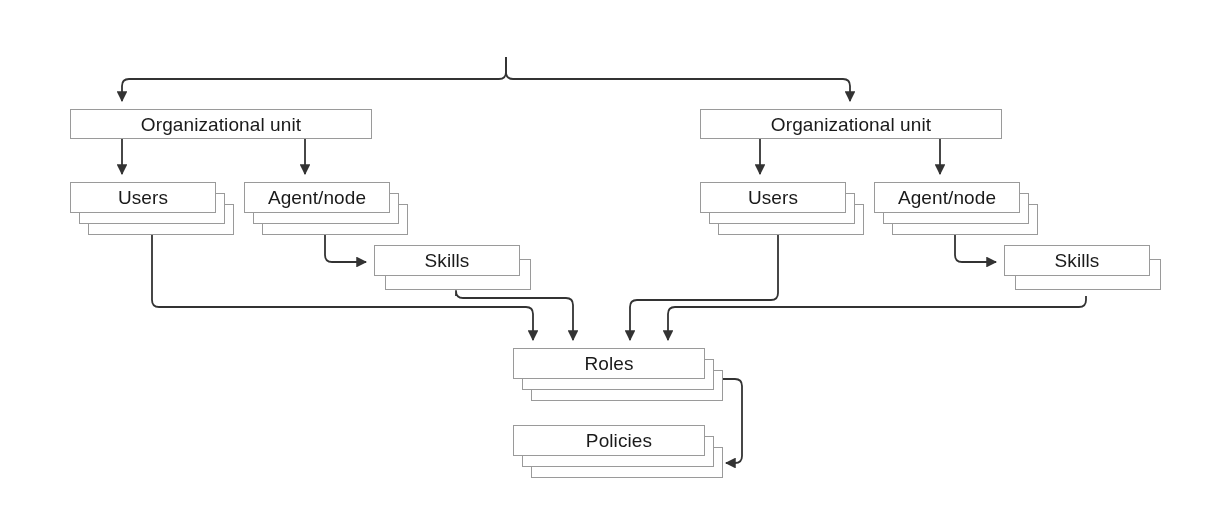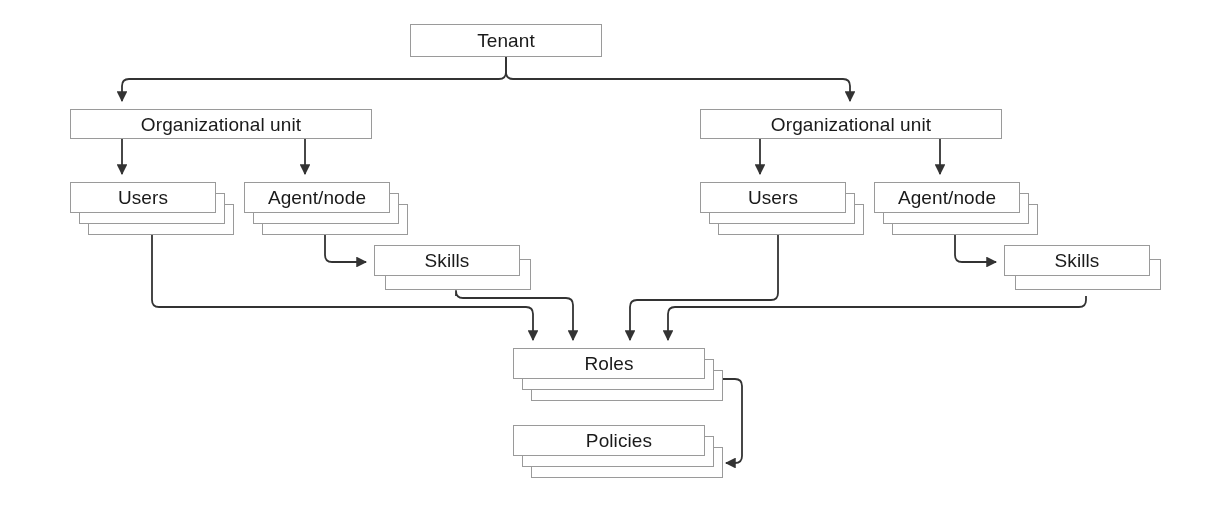--- a/index.html
+++ b/index.html
@@ -82,25 +82,20 @@
       <path d="M 456 296 L 456 291 Q 456 298 463 298 L 566 298 Q 573 298 573 305 L 573 340" marker-end="url(#arrow)"></path>
 
       <path d="M 778 233 L 778 293 Q 778 300 771 300 L 637 300 Q 630 300 630 307 L 630 340" marker-end="url(#arrow)"></path>
 
       <path d="M 1086 296 L 1086 300 Q 1086 307 1079 307 L 675 307 Q 668 307 668 314 L 668 340" marker-end="url(#arrow)"></path>
 
       <path d="M 721 379 L 735 379 Q 742 379 742 386 L 742 456 Q 742 463 735 463 L 726 463" marker-end="url(#arrow)"></path>
     </g>
   </svg>
 
-  <div class="node" style="left:410px; top:24px; width:192px; height:33px;">
-    <div class="node-top" style="width:192px; height:33px;">
-      <span class="node-label">Tenant</span>
-    </div>
-  </div>
 
   <div class="node" style="left:70px; top:109px; width:302px; height:30px;">
     <div class="node-top" style="width:302px; height:30px;">
       <span class="node-label">Organizational unit</span>
     </div>
   </div>
 
   <div class="node" style="left:700px; top:109px; width:302px; height:30px;">
     <div class="node-top" style="width:302px; height:30px;">
       <span class="node-label">Organizational unit</span>

